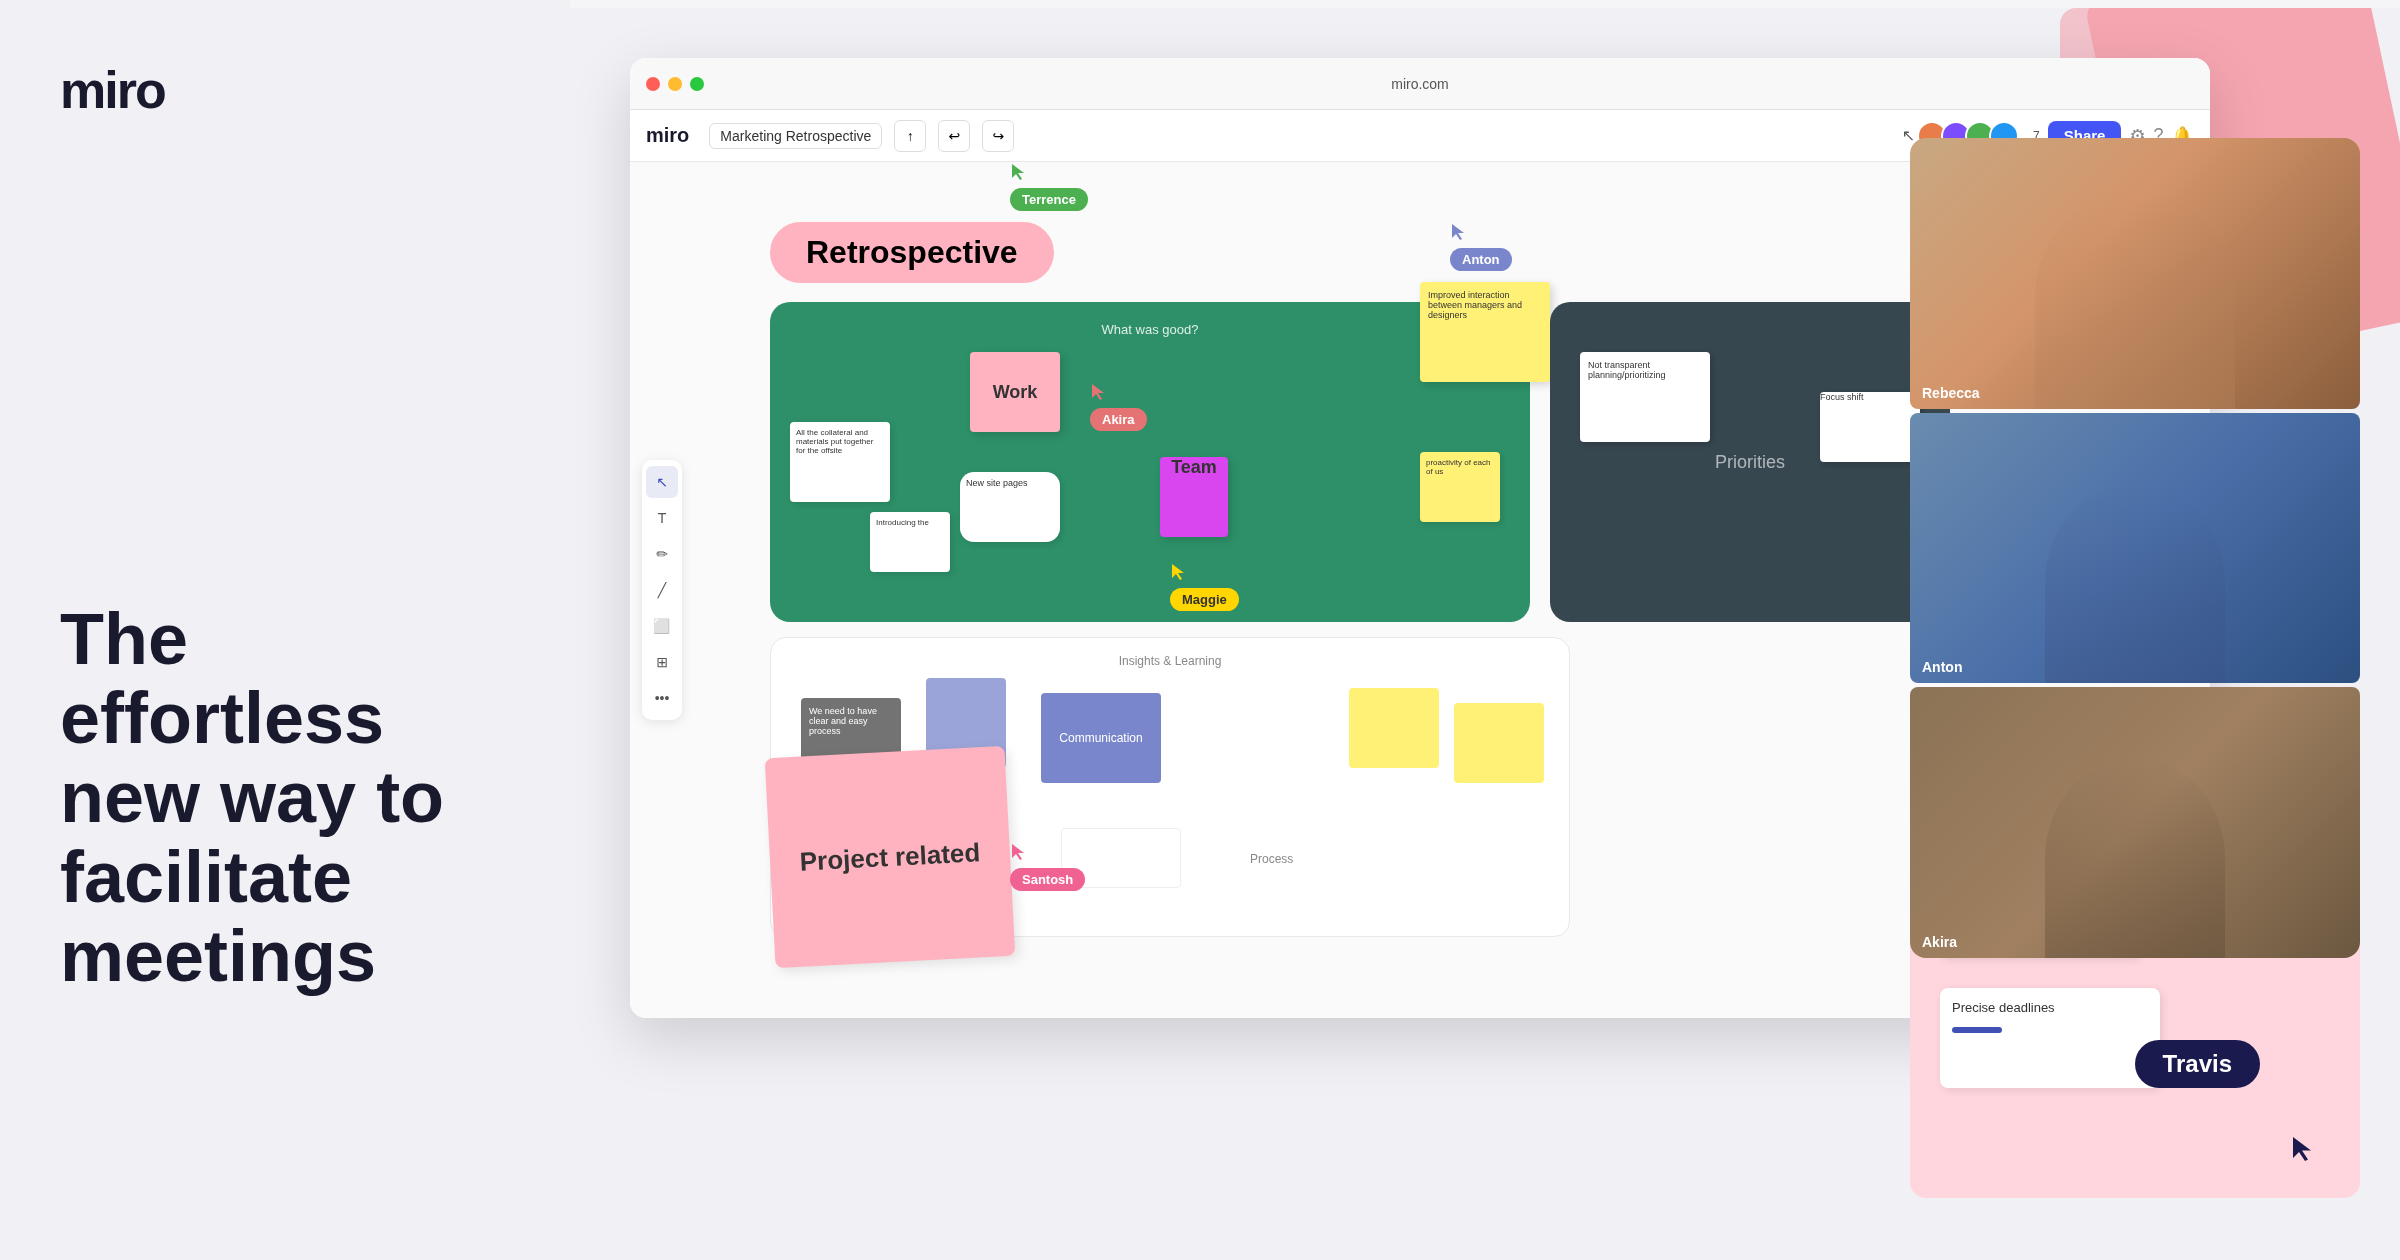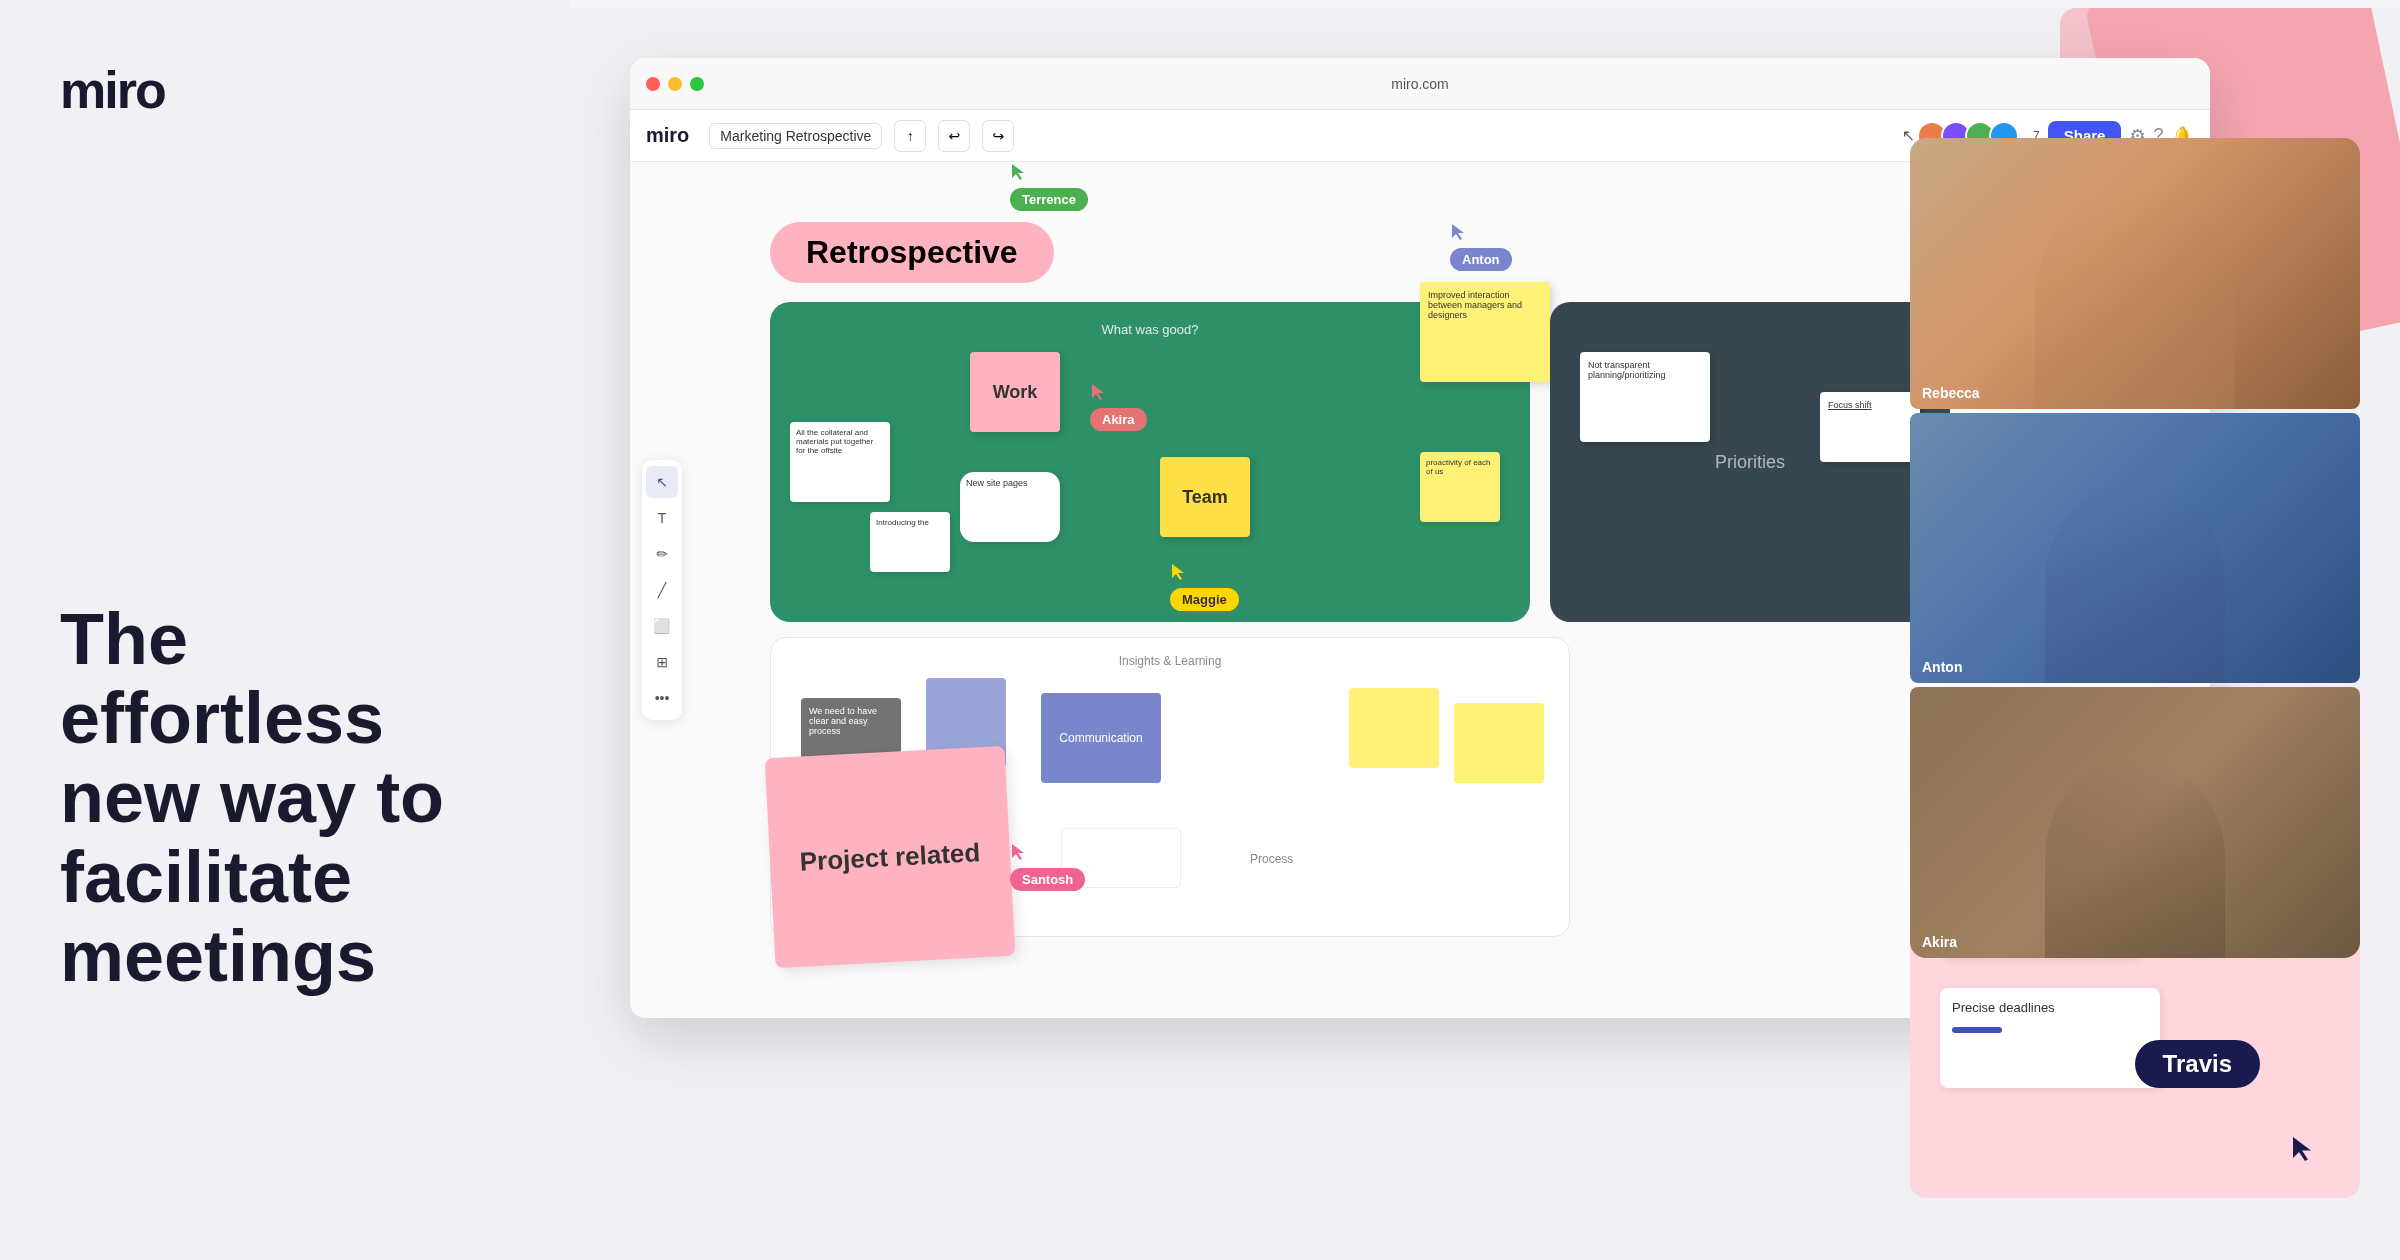--- a/index.html
+++ b/index.html
@@ -448,42 +448,42 @@
         </div>
 
         <div style="position:absolute;left:190px;top:170px;width:100px;height:70px;background:white;border-radius:14px;padding:6px;font-size:9px;color:#333;box-shadow:2px 2px 6px rgba(0,0,0,0.12);">
           <span>New site pages</span>
         </div>
 
         <div style="position:absolute;left:100px;top:210px;width:80px;height:60px;background:white;border-radius:4px;padding:6px;font-size:8px;color:#333;box-shadow:2px 2px 6px rgba(0,0,0,0.12);">
           <span>Introducing the</span>
         </div>
 
-        <div style="position:absolute;left:390px;top:155px;width:90px;height:80px;background:#fde047;border-radius:4px;display:flex;align-items:center;justify-content:center;font-size:18px;font-weight:600;color:#333;box-shadow:3px 3px 8px rgba(0,0,0,0.15);">
+        <div style="position:absolute;left:390px;top:155px;width:68px;height:80px;background:#d946ef;border-radius:4px;display:flex;align-items:flex-start;justify-content:center;font-size:18px;font-weight:600;color:#333;box-shadow:3px 3px 8px rgba(0,0,0,0.15);">
           <span>Team</span>
         </div>
 
         <div style="position:absolute;right:30px;top:150px;width:80px;height:70px;background:#fff176;border-radius:4px;padding:6px;font-size:8px;color:#333;box-shadow:2px 2px 6px rgba(0,0,0,0.12);">
           <span>proactivity of each of us</span>
         </div>
       </div>
 
       <div class="akira-cursor">
         <svg width="20" height="20" viewBox="0 0 20 20">
           <polygon points="2,2 2,16 6,12 10,18 12,17 8,11 14,11" fill="#e57373"></polygon>
         </svg>
         <div class="cursor-name-badge" style="background:#e57373;">Akira</div>
       </div>
 
       <div style="position:absolute;left:920px;top:140px;width:400px;height:320px;background:#37474f;border-radius:20px;padding:20px;">
         <div style="position:absolute;left:50%;top:50%;transform:translate(-50%,-50%);font-size:18px;color:rgba(255,255,255,0.6);font-weight:500;">Priorities</div>
         <div style="position:absolute;left:30px;top:50px;width:130px;height:90px;background:white;border-radius:4px;padding:8px;font-size:9px;color:#333;box-shadow:2px 2px 6px rgba(0,0,0,0.2);">
           <span>Not transparent planning/prioritizing</span>
         </div>
-        <div style="position:absolute;right:30px;top:90px;width:100px;height:70px;background:white;border-radius:4px;padding:8px;font-size:9px;color:#333;box-shadow:2px 2px 6px rgba(0,0,0,0.2);text-decoration:underline;">
+        <div style="position:absolute;right:30px;top:90px;width:100px;height:70px;background:white;border-radius:4px;font-size:9px;color:#333;box-shadow:2px 2px 6px rgba(0,0,0,0.2);">
           <span>Focus shift</span>
         </div>
       </div>
 
       <div class="anton-cursor">
         <svg width="20" height="20" viewBox="0 0 20 20">
           <polygon points="2,2 2,16 6,12 10,18 12,17 8,11 14,11" fill="#7986cb"></polygon>
         </svg>
         <div class="cursor-name-badge" style="background:#7986cb;">Anton</div>
       </div>

